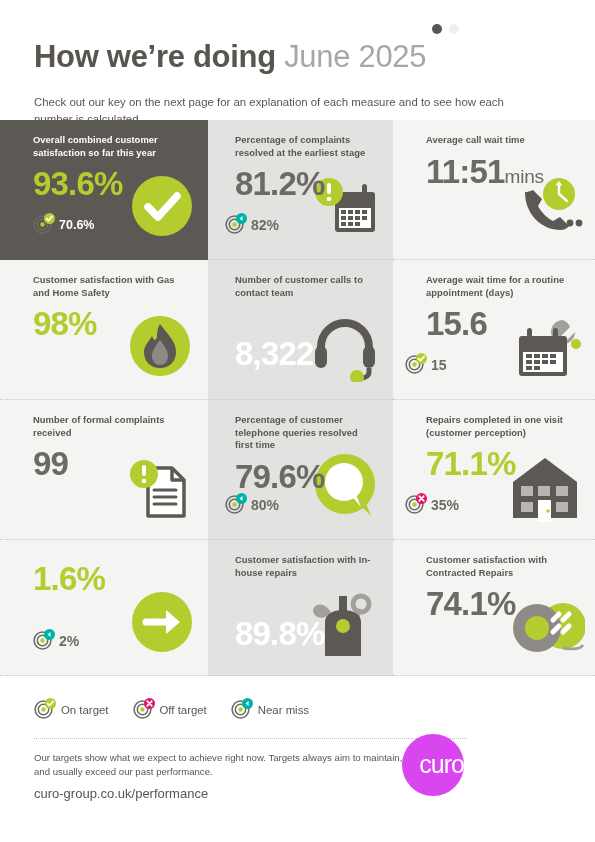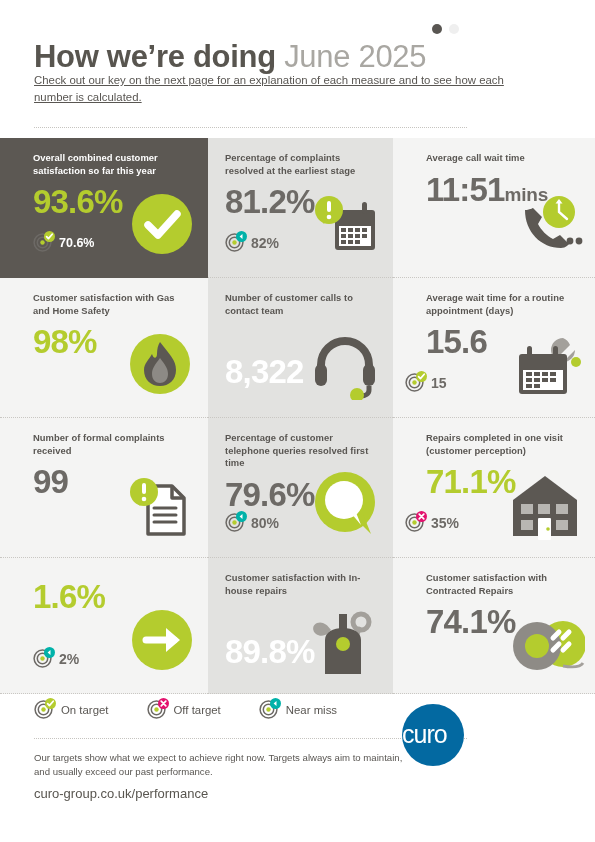--- a/index.html
+++ b/index.html
@@ -11,54 +11,54 @@
   }
   .page { position: relative; width: 501px; height: 842px; background: #fff; }
   .pager { position: absolute; top: 24px; right: 42px; display: flex; gap: 7px; }
   .pager .dot { width: 10px; height: 10px; border-radius: 50%; background: #efefef; }
   .pager .dot.on { background: #595652; }
 
   .title { position: absolute; top: 38px; left: 34px; font-size: 31px; line-height: 38px;
            font-weight: bold; color: #58554f; letter-spacing: -0.3px; }
   .title .month { font-weight: normal; color: #a9a7a2; }
 
-  .subtitle { position: absolute; top: 72px; left: 34px; width: 470px;
-              font-size: 11.4px; line-height: 16.5px; color: #595652; text-decoration: underline; }
+  .subtitle { position: absolute; top: 94px; left: 34px; width: 470px;
+              font-size: 11.4px; line-height: 16.5px; color: #595652; }
 
   .head-rule { position: absolute; top: 127px; left: 34px; right: 34px; height: 1px;
                border-top: 1px dotted #c6c4c0; }
 
   
-  .grid { position: absolute; top: 138px; left: 0; width: 595px; height: 556px;
+  .grid { position: absolute; top: 120px; left: 0; width: 595px; height: 556px;
           display: grid; grid-template-columns: 208px 185px 202px;
           grid-template-rows: 140px 140px 140px 136px; }
 
   .cell { position: relative; padding: 14px 16px 0 33px; overflow: hidden; }
   .cell.c1 { padding-left: 33px; }
-  .cell.c2 { padding-left: 17px; }
+  .cell.c2 { padding-left: 27px; }
   .cell.c3 { }
 
   
   .cell.col0 { background: #f4f4f3; }
   .cell.col1 { background: #e2e2e0; }
   .cell.col2 { background: #f4f4f3; }
   .cell.dark { background: #5c5853; }
 
   .cell .sep { position: absolute; left: 0; right: 0; bottom: 0; height: 1px;
                border-top: 1px dotted #c9c7c3; }
 
   .label { font-size: 9.4px; line-height: 12.6px; color: #595652; font-weight: bold;
            letter-spacing: 0.05px; position: relative; z-index: 3; max-width: 165px; }
   .cell.dark .label { color: #ffffff; }
 
   .big { position: relative; z-index: 3; font-size: 33px; line-height: 38px;
          font-weight: bold; color: #6d6a66; letter-spacing: -0.8px; margin-top: 6px; }
   .big.green { color: #b4cc2e; }
   .big.white { color: #ffffff; margin-top: 36px; }
-  .big .unit { font-size: 19px; font-weight: bold; letter-spacing: -0.2px; }
+  .big .unit { font-size: 19px; font-weight: normal; letter-spacing: -0.2px; }
 
   .target { position: absolute; left: 33px; bottom: 26px; display: flex; align-items: center;
             gap: 7px; z-index: 3; }
   .cell.c2 .target { left: 17px; }
   .cell.c3 .target { left: 12px; }
   .target .tval { font-size: 14px; color: #6d6a66; font-weight: bold; }
   .cell.dark .target .tval { color: #ffffff; font-size: 12.5px; }
 
   
   .bull { position: relative; width: 19px; height: 19px; flex: 0 0 19px; }
@@ -67,33 +67,33 @@
            border-radius: 50%; display: flex; align-items: center; justify-content: center; }
   .badge.on { background: #b4cc2e; }
   .badge.off { background: #e3136e; }
   .badge.near { background: #00b2a9; }
   .badge svg { display: block; }
 
   
   .art { position: absolute; right: 10px; bottom: 14px; z-index: 1; }
 
   
-  .legend { position: absolute; top: 700px; left: 34px; display: flex; align-items: center; gap: 38px; }
+  .legend { position: absolute; top: 700px; left: 34px; display: flex; align-items: center; gap: 24px; }
   .legend .item { display: flex; align-items: center; gap: 8px; }
   .legend .ltxt { font-size: 11.4px; color: #595652; }
   .legend-rule { position: absolute; top: 738px; left: 34px; right: 34px; height: 1px;
                  border-top: 1px dotted #c6c4c0; }
 
   
   .foot-note { position: absolute; top: 751px; left: 34px; width: 370px;
                font-size: 9.6px; line-height: 14px; color: #595652; }
   .foot-url { position: absolute; top: 786px; left: 34px; font-size: 13px; color: #58554f; }
-  .logo { position: absolute; top: 704px; right: 37px; width: 62px; height: 62px;
-          border-radius: 50%; background: #0369a1; display: flex; align-items: center;
-          justify-content: flex-start; }
+  .logo { position: absolute; top: 734px; right: 37px; width: 62px; height: 62px;
+          border-radius: 50%; background: #d946ef; display: flex; align-items: center;
+          justify-content: flex-end; }
   .logo span { font-size: 25px; color: #ffffff; letter-spacing: -1px; line-height: 1;
                position: relative; top: -1px; }
 </style>
 </head>
 <body>
 
 <div class="page">
 
   <div class="pager">
     <span class="dot on"></span>

